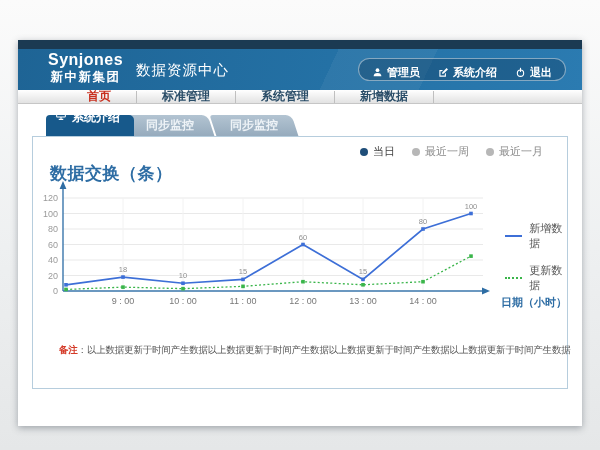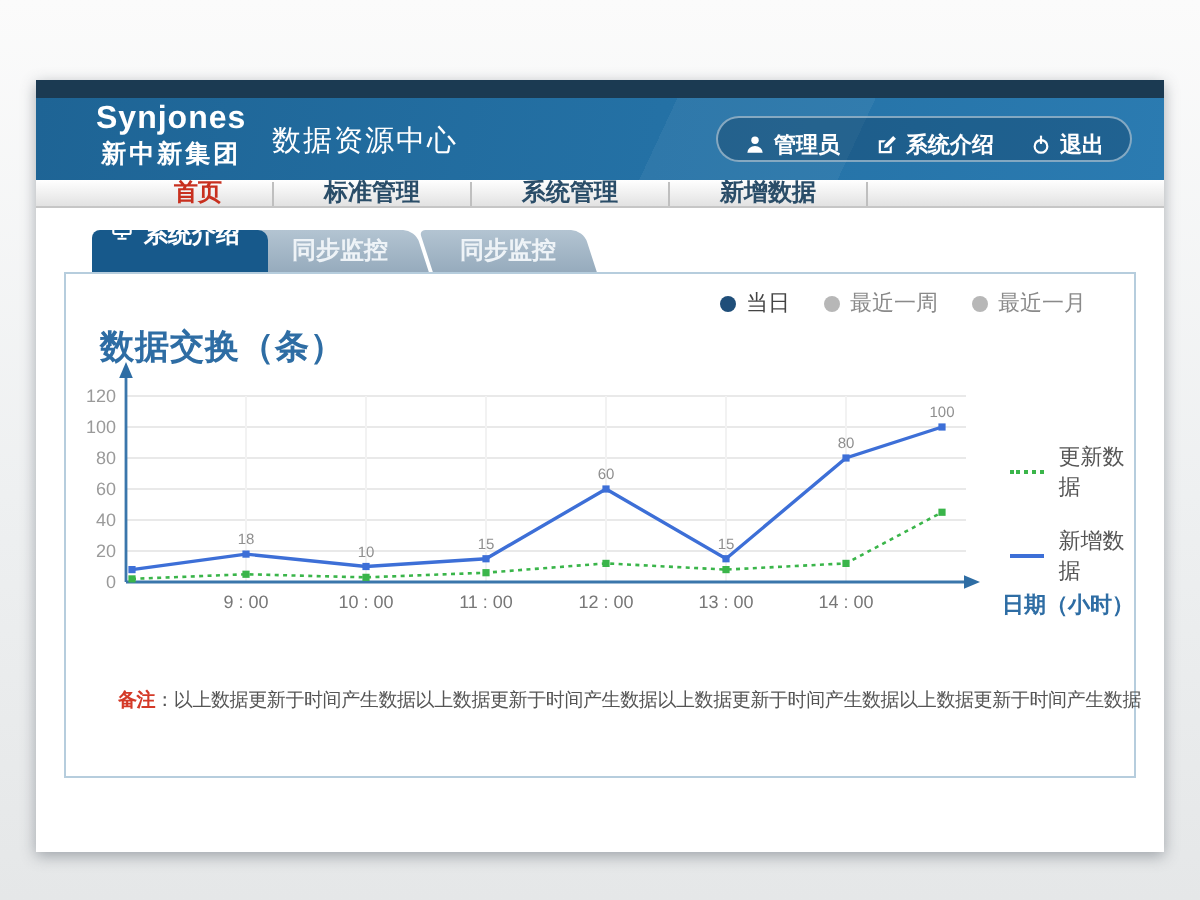--- a/index.html
+++ b/index.html
@@ -206,26 +206,26 @@
         <text x="330" y="99.375" text-anchor="middle" font-size="7.5" fill="#8f8f8f">15</text>
         <rect x="388.2" y="52.2" width="3.6" height="3.6" fill="#3d6fd7"></rect>
         <text x="390" y="49" text-anchor="middle" font-size="7.5" fill="#8f8f8f">80</text>
         <rect x="436.2" y="36.7" width="3.6" height="3.6" fill="#3d6fd7"></rect>
         <text x="438" y="33.5" text-anchor="middle" font-size="7.5" fill="#8f8f8f">100</text>
       </svg>
     <div class="xlabel">日期（小时）</div>
 
     <div class="legend">
       <div class="legend-row">
+        <span class="swatch" style="border-top-color: rgb(61, 111, 215); border-top-style: solid;"></span>
+        <span>新增数据</span>
+      </div>
+      <div class="legend-row">
         <span class="swatch" style="border-top-color: rgb(58, 181, 74); border-top-style: dotted;"></span>
         <span>更新数据</span>
       </div>
-      <div class="legend-row">
-        <span class="swatch" style="border-top-color: rgb(61, 111, 215); border-top-style: solid;"></span>
-        <span>新增数据</span>
-      </div>
     </div>
 
     <div class="note">
       <span class="note-label">备注</span><span>：以上数据更新于时间产生数据以上数据更新于时间产生数据以上数据更新于时间产生数据以上数据更新于时间产生数据以上数据更新于</span>
     </div>
   </div>
 </div>
 
 </body></html>

